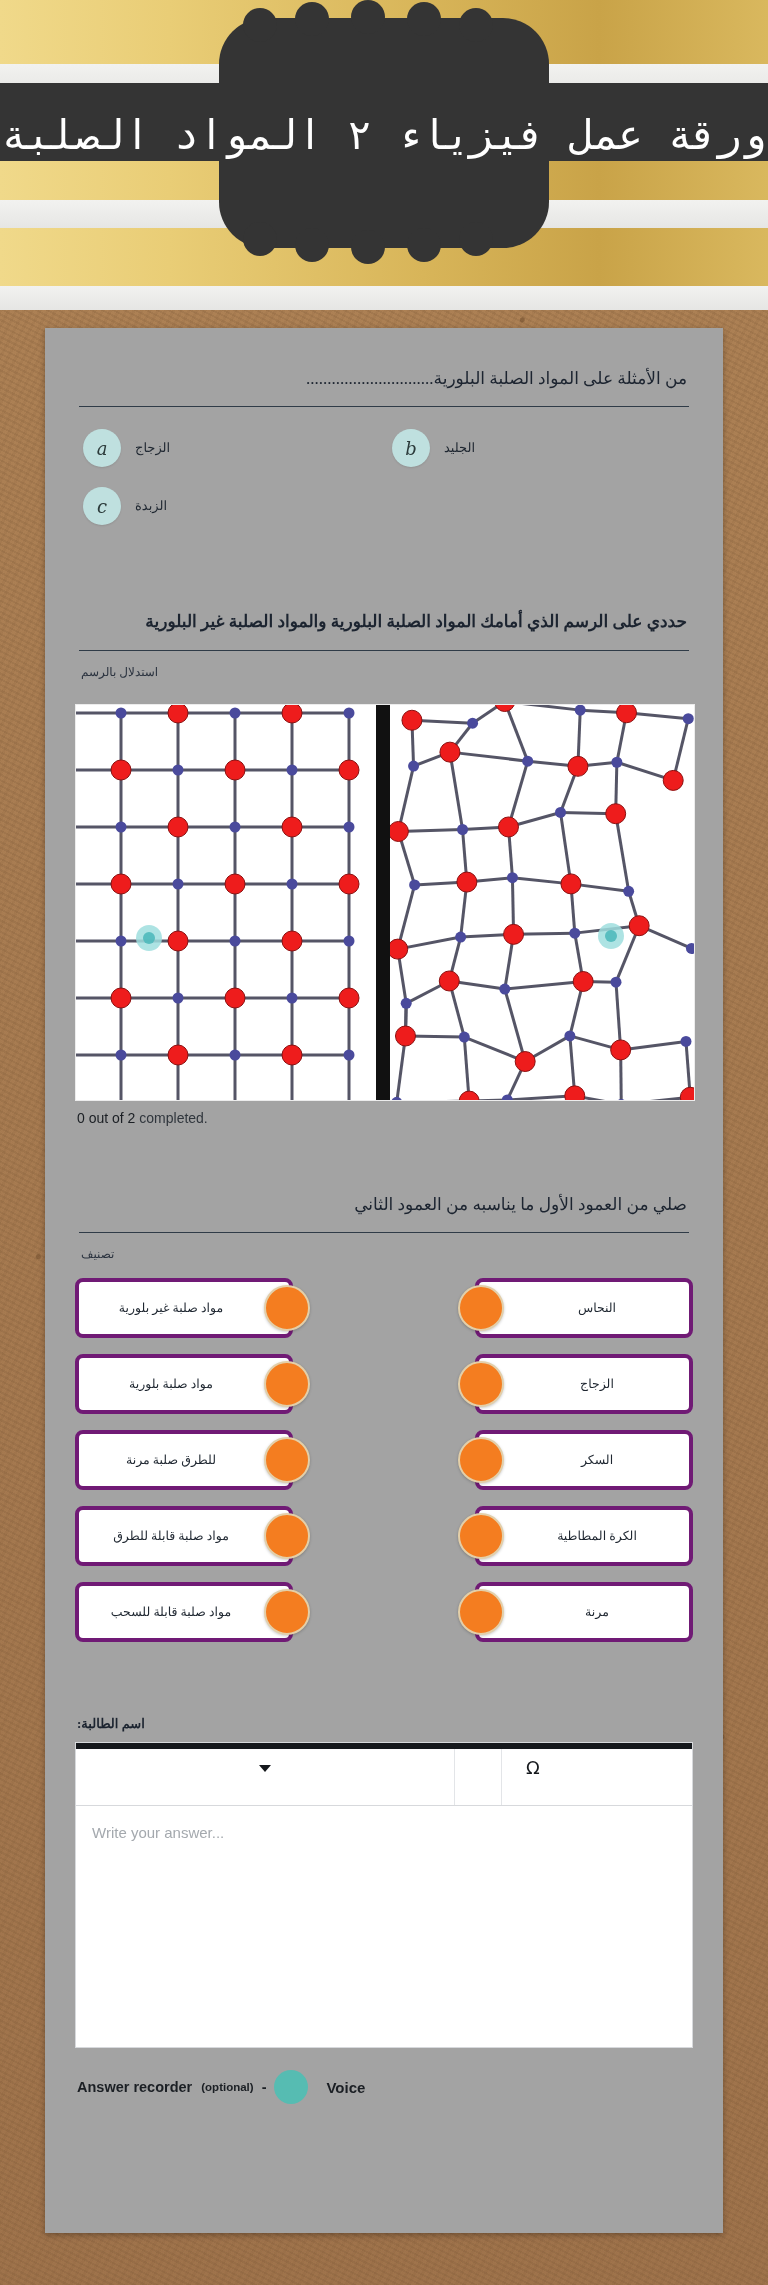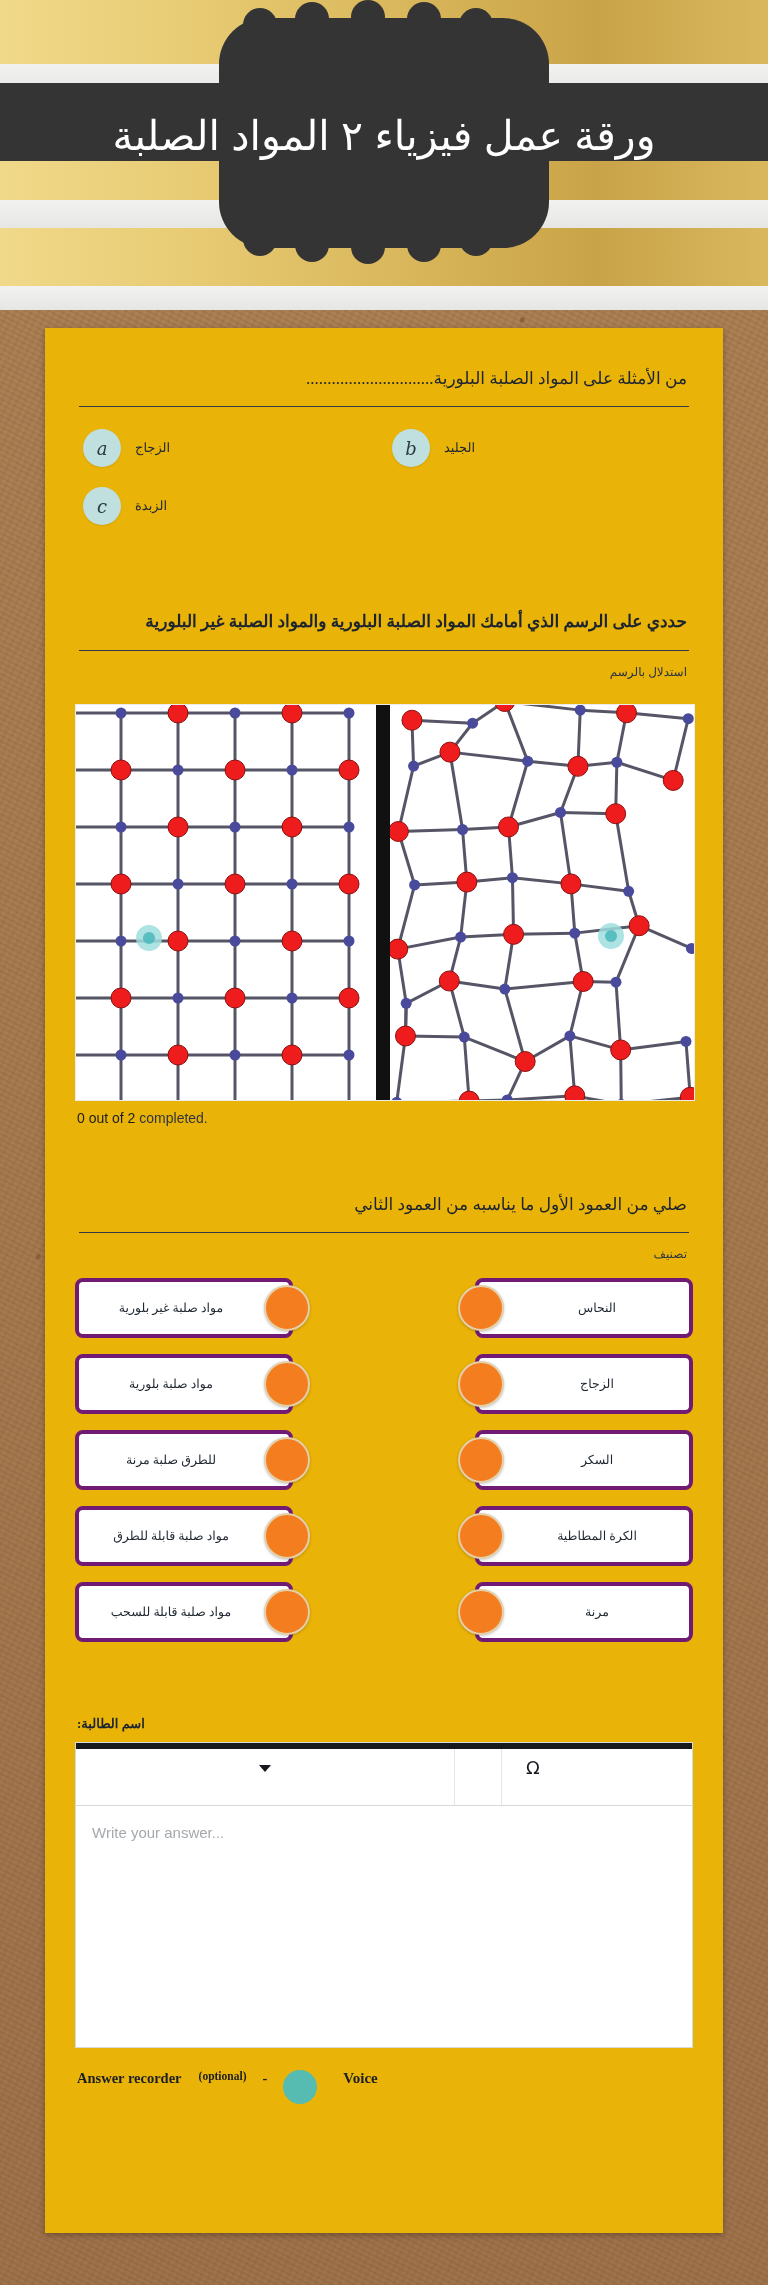--- a/index.html
+++ b/index.html
@@ -90,37 +90,37 @@
     width: 768px;
     height: 78px;
     background: #343434;
     display: flex;
     align-items: center;
     justify-content: center;
     z-index: 5;
   }
   .title-text {
     color: #ffffff;
-    font-family: Liberation Sans, sans-serif;
+    font-family: Liberation Mono, monospace;
     font-size: 41px;
     font-weight: 400;
     direction: rtl;
     letter-spacing: 0.5px;
     white-space: nowrap;
     margin-top: 28px;
   }
 
   
   .sheet {
     position: absolute;
     left: 45px;
     top: 328px;
     width: 678px;
     min-height: 1905px;
-    background: #eab308;
+    background: #a3a3a3;
     box-shadow: 0 2px 6px rgba(0,0,0,.30);
   }
   .sheet-inner { padding: 26px 30px 40px 30px; }
 
   
   .q-prompt {
     direction: rtl;
     text-align: right;
     font-family: "Liberation Serif", "DejaVu Serif", serif;
     font-size: 17px;
@@ -129,21 +129,21 @@
     padding: 12px 6px 10px 6px;
   }
   .q-prompt.bold { font-weight: bold; }
   .q-rule {
     height: 1px;
     background: #2f3b47;
     margin: 4px 4px 0 4px;
   }
   .q-sub {
     direction: rtl;
-    text-align: right;
+    text-align: left;
     font-family: "Liberation Serif", "DejaVu Serif", serif;
     font-size: 12px;
     color: #2c3440;
     padding: 14px 6px 6px 6px;
   }
 
   
   .choices {
     display: flex;
     flex-wrap: wrap;
@@ -289,24 +289,23 @@
   .editor-area {
     min-height: 205px;
     padding: 18px 16px;
     font-family: "Liberation Sans", sans-serif;
     font-size: 15px;
     color: #a4a9ae;
   }
 
   .recorder {
     display: flex;
-    align-items: flex-start;
+    align-items: center;
     padding: 22px 2px 12px 2px;
-    font-family: Liberation Serif, serif;
-    gap: 8px;
+    font-family: Liberation Sans, sans-serif;
   }
   .rec-title { font-size: 14.5px; font-weight: bold; color: #1b1f24; }
   .rec-opt   { font-size: 11.5px; font-weight: bold; color: #1b1f24; margin-left: 9px; }
   .rec-dash  { font-size: 14.5px; font-weight: bold; color: #1b1f24; margin: 0 8px; }
   .rec-mic {
     width: 34px; height: 34px; border-radius: 50%;
     background: #56bcb2; flex: 0 0 34px;
   }
   .rec-voice { font-size: 15px; font-weight: bold; color: #1b1f24; margin-left: 18px; }
 </style>

